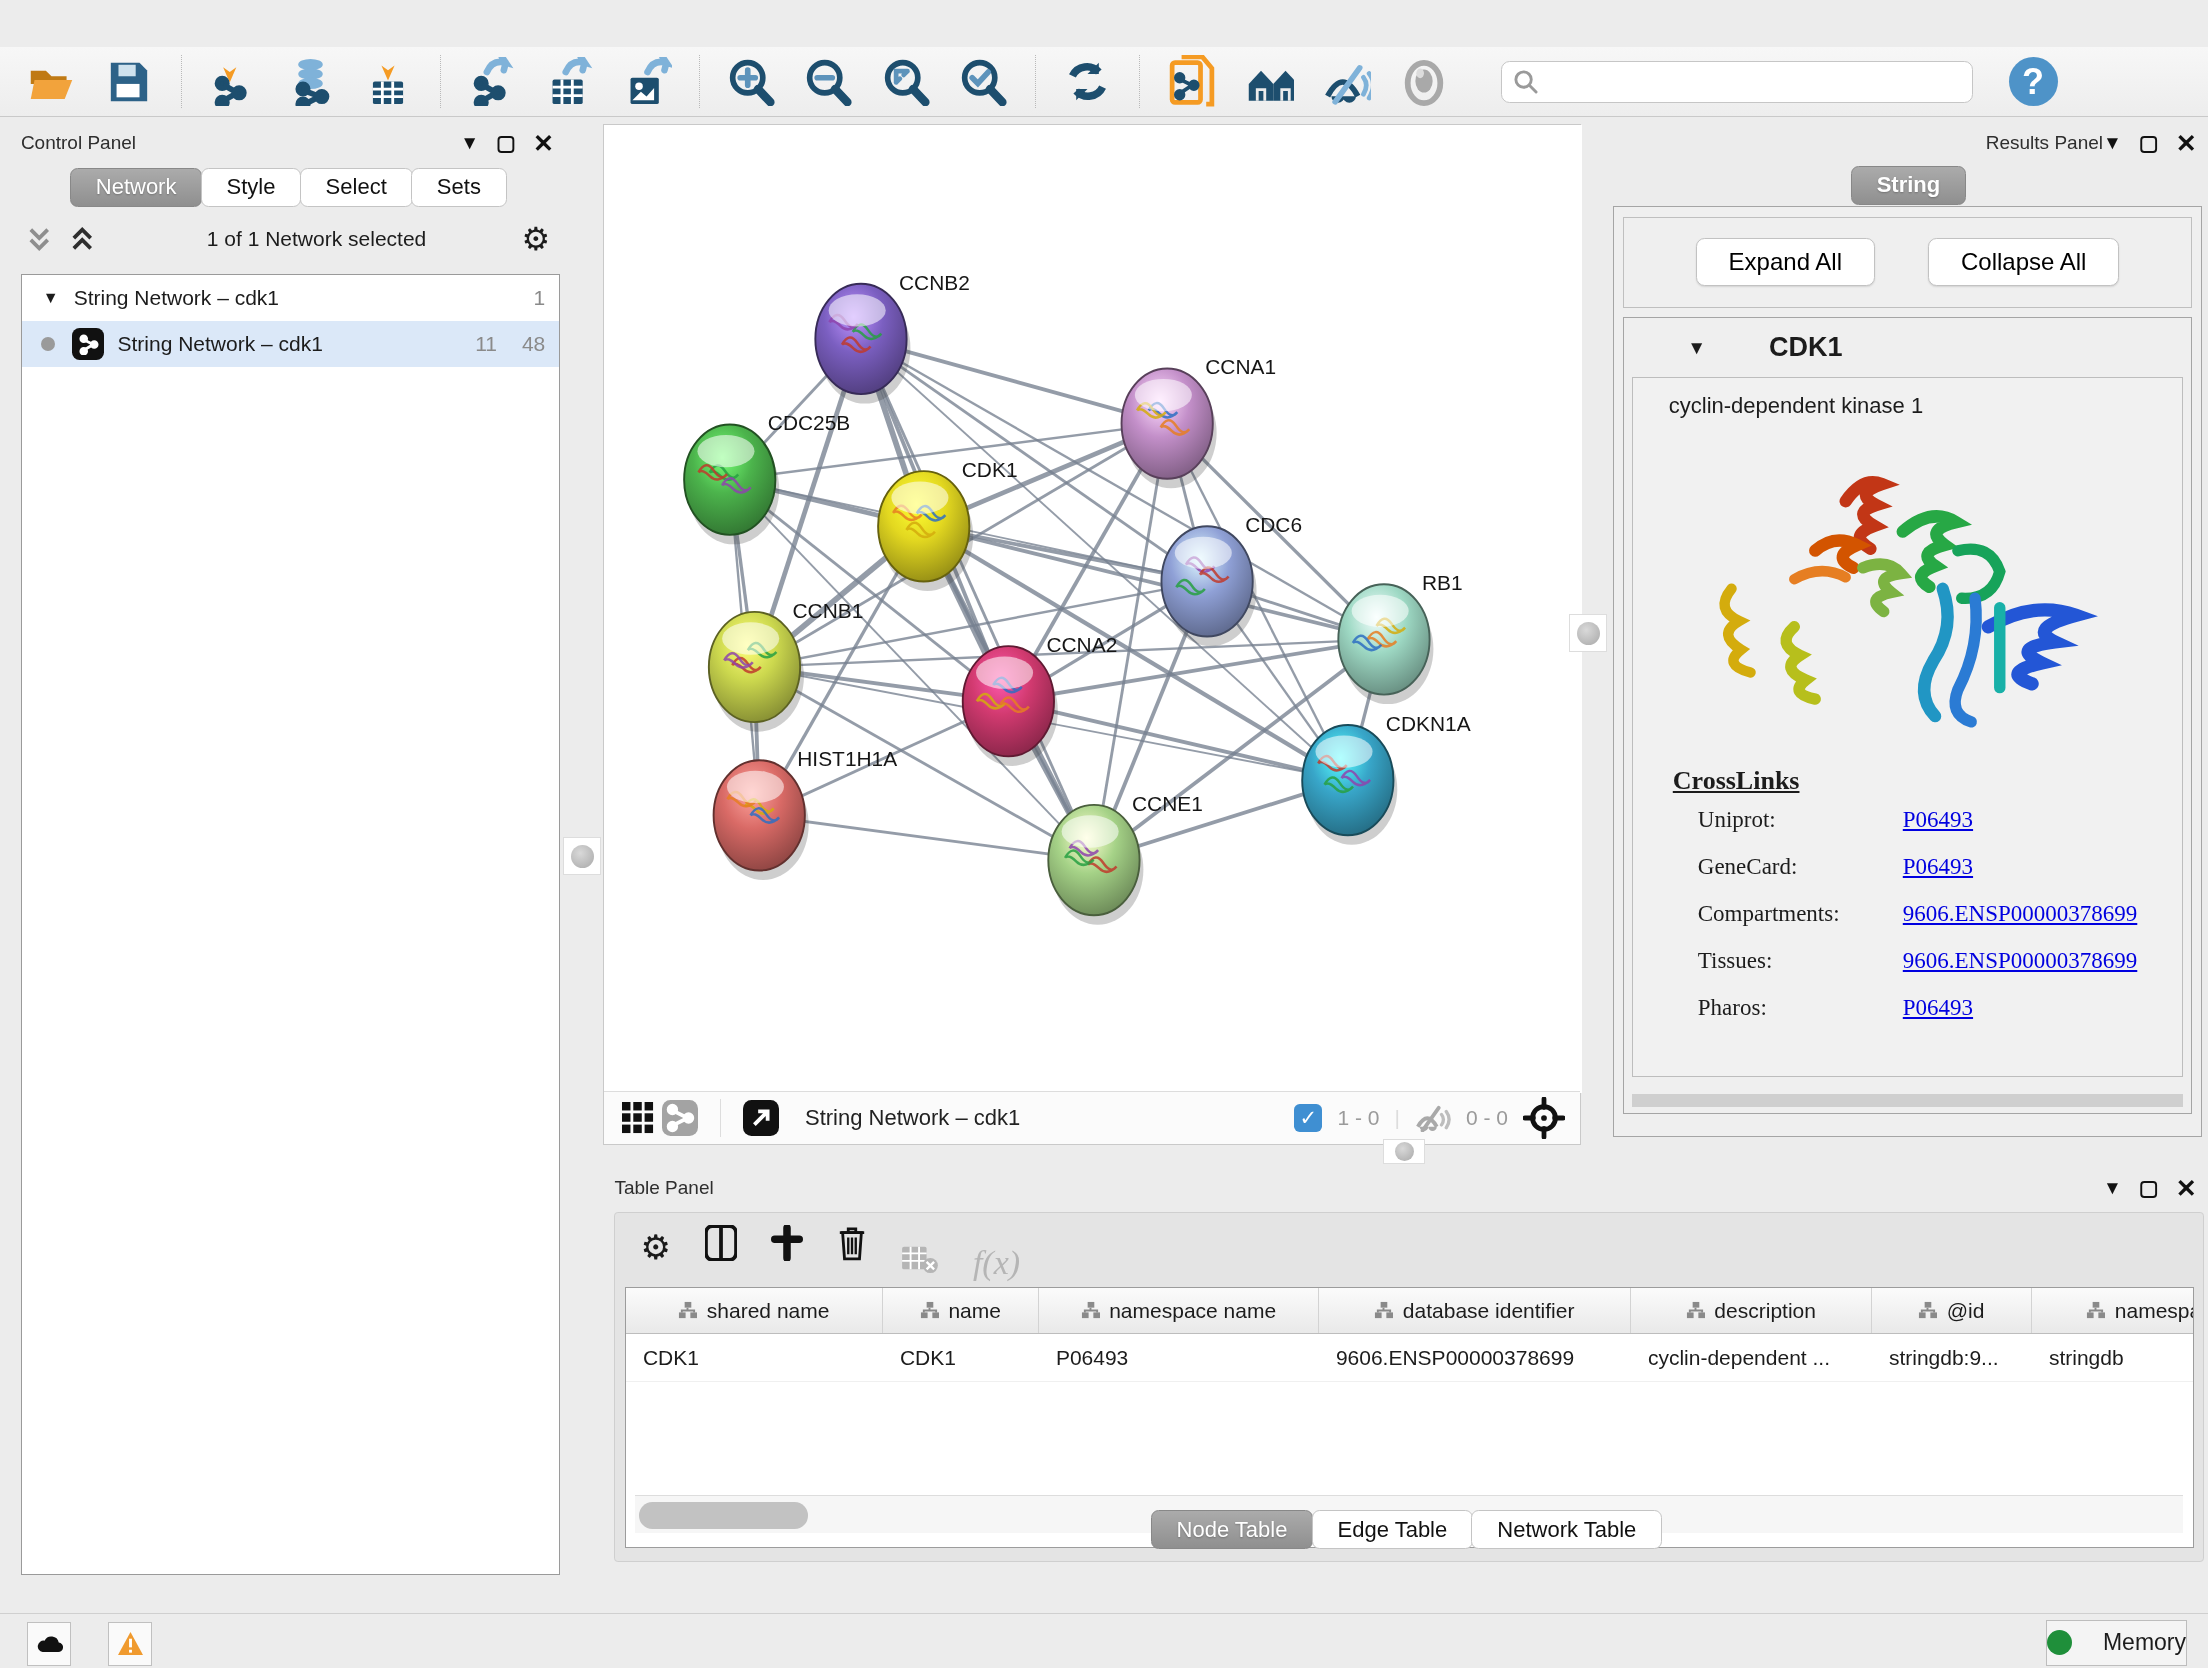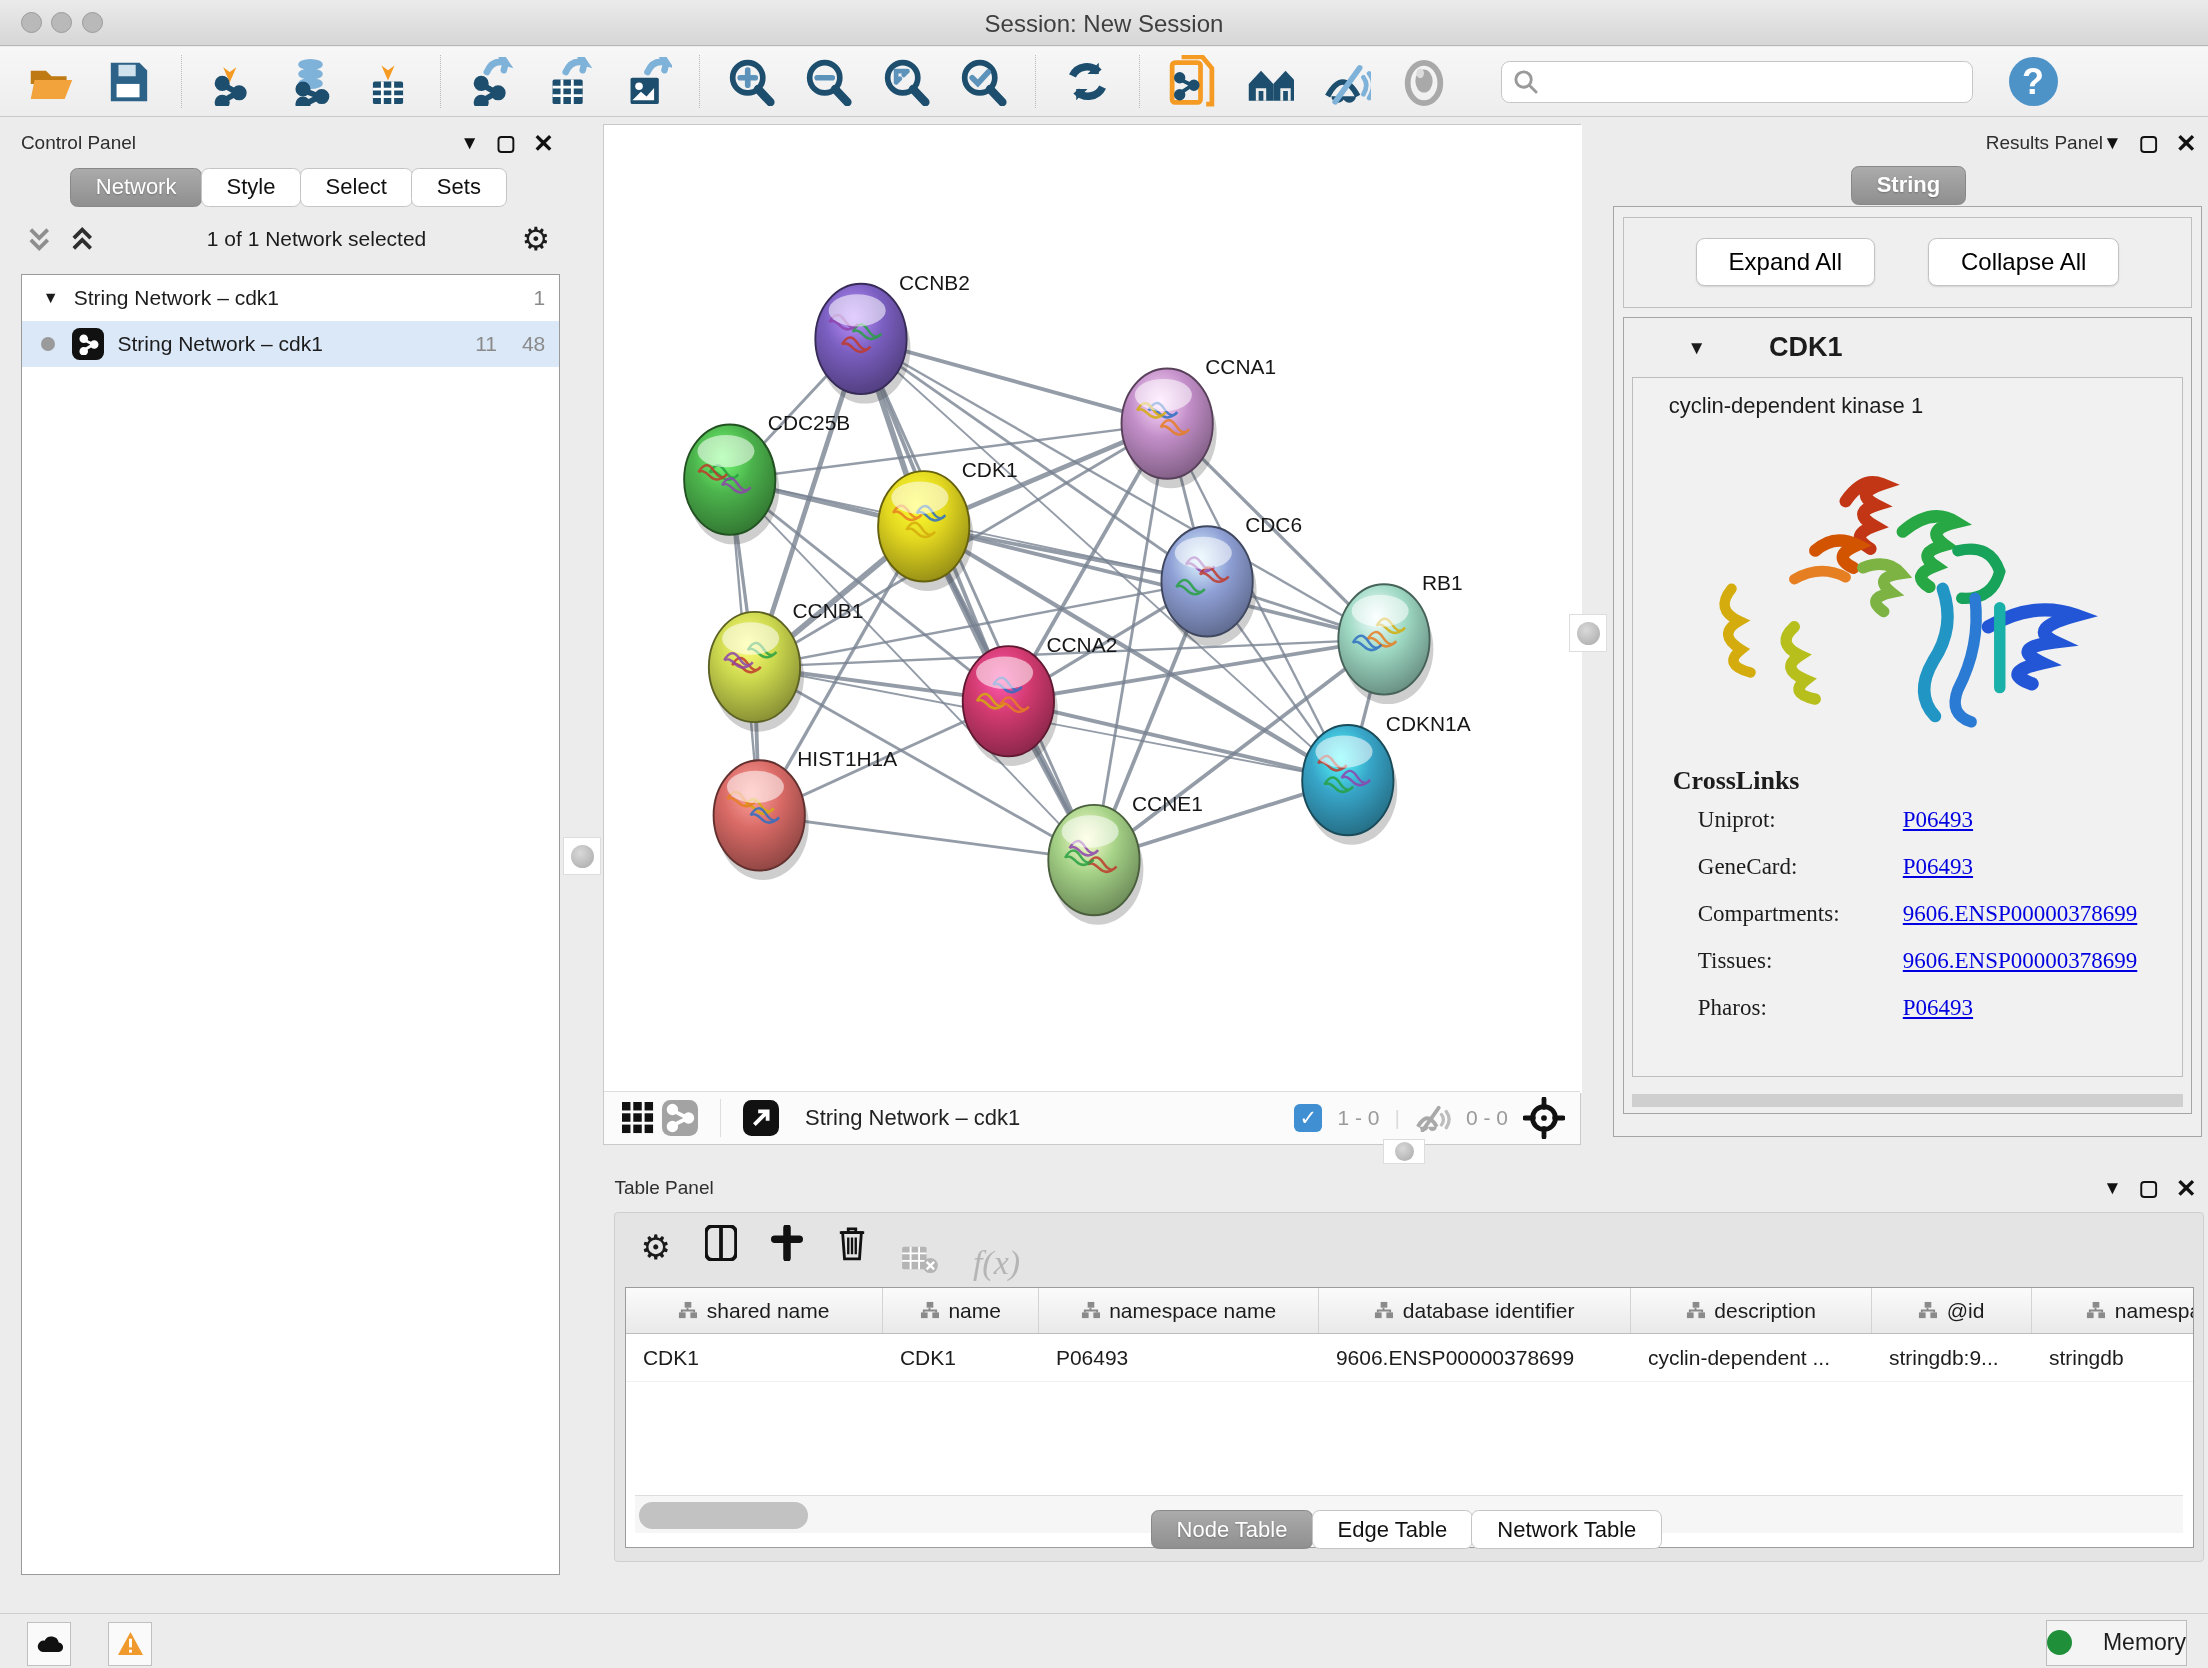--- a/index.html
+++ b/index.html
@@ -91,21 +91,21 @@
   .rp-btn { background:#fff; border:1px solid #c2c2c2; border-radius:8.6px; font-size:24px;
     padding:8.6px 32px; box-shadow:0 1px 1.9px rgba(0,0,0,.12); }
   #gene-box { border:1.9px solid #a5a5a5; margin:0 9.5px; height:797px; background:#efefef; position:relative; }
   #gene-head { display:flex; align-items:center; height:59px; }
   #gene-caret { font-size:19px; margin-left:63px; }
   #gene-name { font-size:27px; font-weight:bold; margin-left:63px; }
   #gene-inner { border:1.9px solid #bdbdbd; margin:0 7.6px; height:700px; background:#f1f1f1; overflow:hidden; }
   #gene-desc { font-size:22px; padding:15px 0 0 36px; }
   #protein-img { display:block; margin:27px auto 0 auto; }
   #crosslinks { font-family:"Liberation Serif", serif; padding:5.7px 0 0 40px; }
-  #crosslinks h3 { font-size:26px; margin-bottom:11.4px; }
+  #crosslinks h3 { font-size:26px; margin-bottom:11.4px;text-decoration:underline; }
   .cl-row { display:flex; font-size:23px; margin-bottom:21px; }
   .cl-label { width:205px; margin-left:25px; }
   .cl-link { color:#0000e0; text-decoration:underline; }
   #gene-scrollhint { position:absolute; left:7.6px; right:7.6px; bottom:5.7px; height:13.3px; background:#cfcfcf; }
 
   
   #table-panel { position:absolute; left:603px; top:1170px; width:1605px; height:392px; }
   #tp-header { display:flex; justify-content:space-between; align-items:center; height:36px; padding:0 11.4px; }
   #tp-body { position:absolute; left:11.4px; right:3.8px; top:42px; bottom:0;
     background:#e4e4e4; border:1px solid #cfcfcf; border-radius:3.8px; }
@@ -137,26 +137,20 @@
   #memory-btn { position:absolute; right:21px; top:5.7px; width:141px; height:46px;
     background:#f4f4f4; border:1.9px solid #bdbdbd; display:flex; align-items:center;
     justify-content:space-between; gap:11.4px; font-size:23px; }
   #memory-dot { width:25px; height:25px; border-radius:50%; background:#1f8f3a; }
 </style>
 </head>
 <body>
 
 <div id="app">
 
-  <div id="titlebar">
-    <span class="traffic" id="tl1"></span>
-    <span class="traffic" id="tl2"></span>
-    <span class="traffic" id="tl3"></span>
-    <div class="title">Session: New Session</div>
-  </div>
 
   <div id="toolbar">
     <div class="tbgroup">
       <span class="tbicon">
         <svg width="49" height="46" viewBox="0 0 52 48">
             <path d="M4 12 h16 l6 6 h16 v8 H4z" fill="#c07a14"></path>
             <path d="M8 22 h40 l-8 20 H4z" fill="#f2a33c"></path>
           </svg>
       </span>
       <span class="tbicon">

